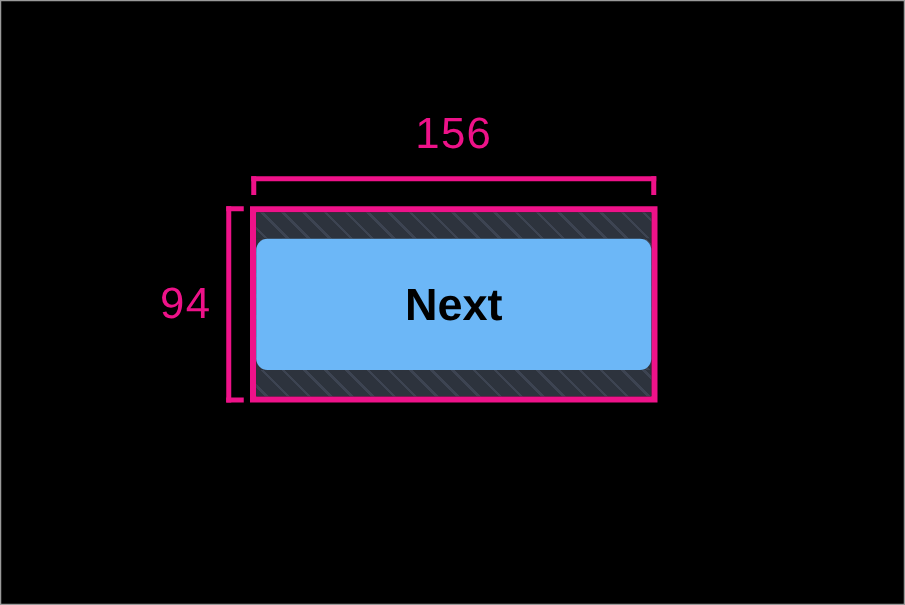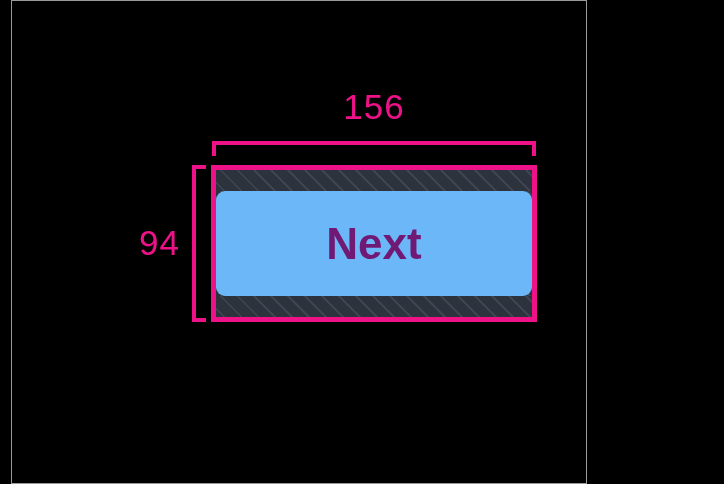--- a/index.html
+++ b/index.html
@@ -9,27 +9,26 @@
   }
   body {
     width: 724px;
     height: 484px;
     overflow: hidden;
     font-family: "Liberation Sans", sans-serif;
   }
 
   #canvas {
     position: relative;
-    width: 576px;
+    width: 724px;
     height: 484px;
     background: #000000;
     box-sizing: border-box;
     border: 1px solid #9a9a9a;
     overflow: hidden;
-    margin-left: 11px;
   }
 
   
   #width-label {
     position: absolute;
     left: 199px;
     top: 86px;
     width: 326px;
     text-align: center;
     color: #ee1289;
@@ -132,23 +131,23 @@
     border-radius: 9px;
     display: flex;
     align-items: center;
     justify-content: center;
     border: none;
     padding: 0;
     margin: 0;
   }
 
   #next-label {
-    color: #701a75;
+    color: #000000;
     font-family: "Liberation Sans", sans-serif;
-    font-size: 44px;
+    font-size: 36px;
     font-weight: bold;
     letter-spacing: 0px;
     line-height: 1;
     white-space: nowrap;
   }
 </style>
 </head>
 <body>
 
 <div id="canvas">

